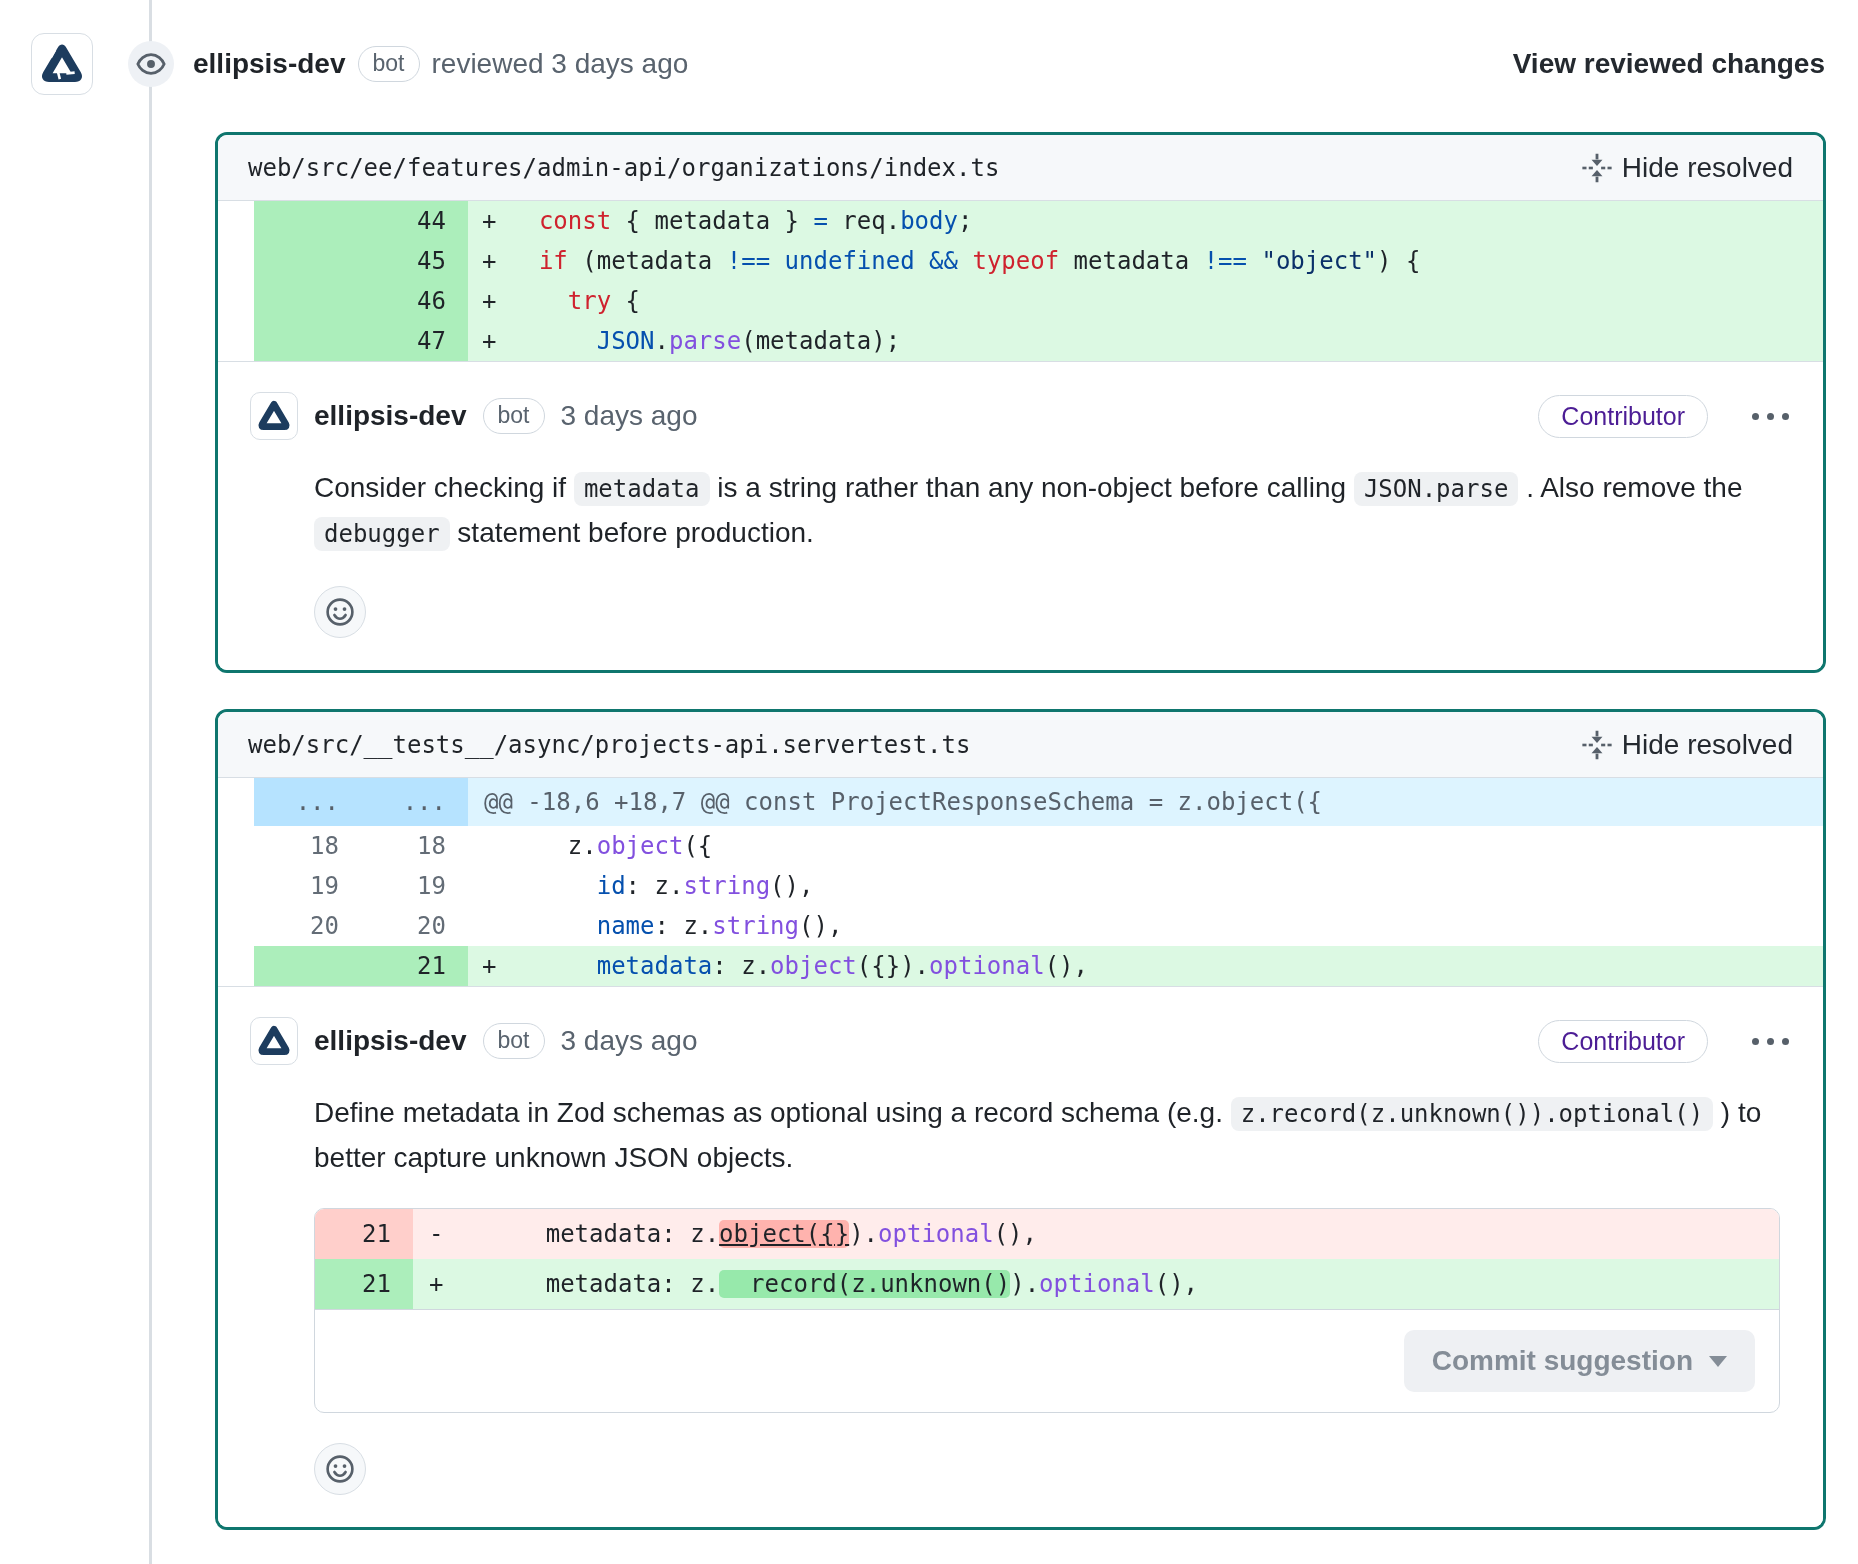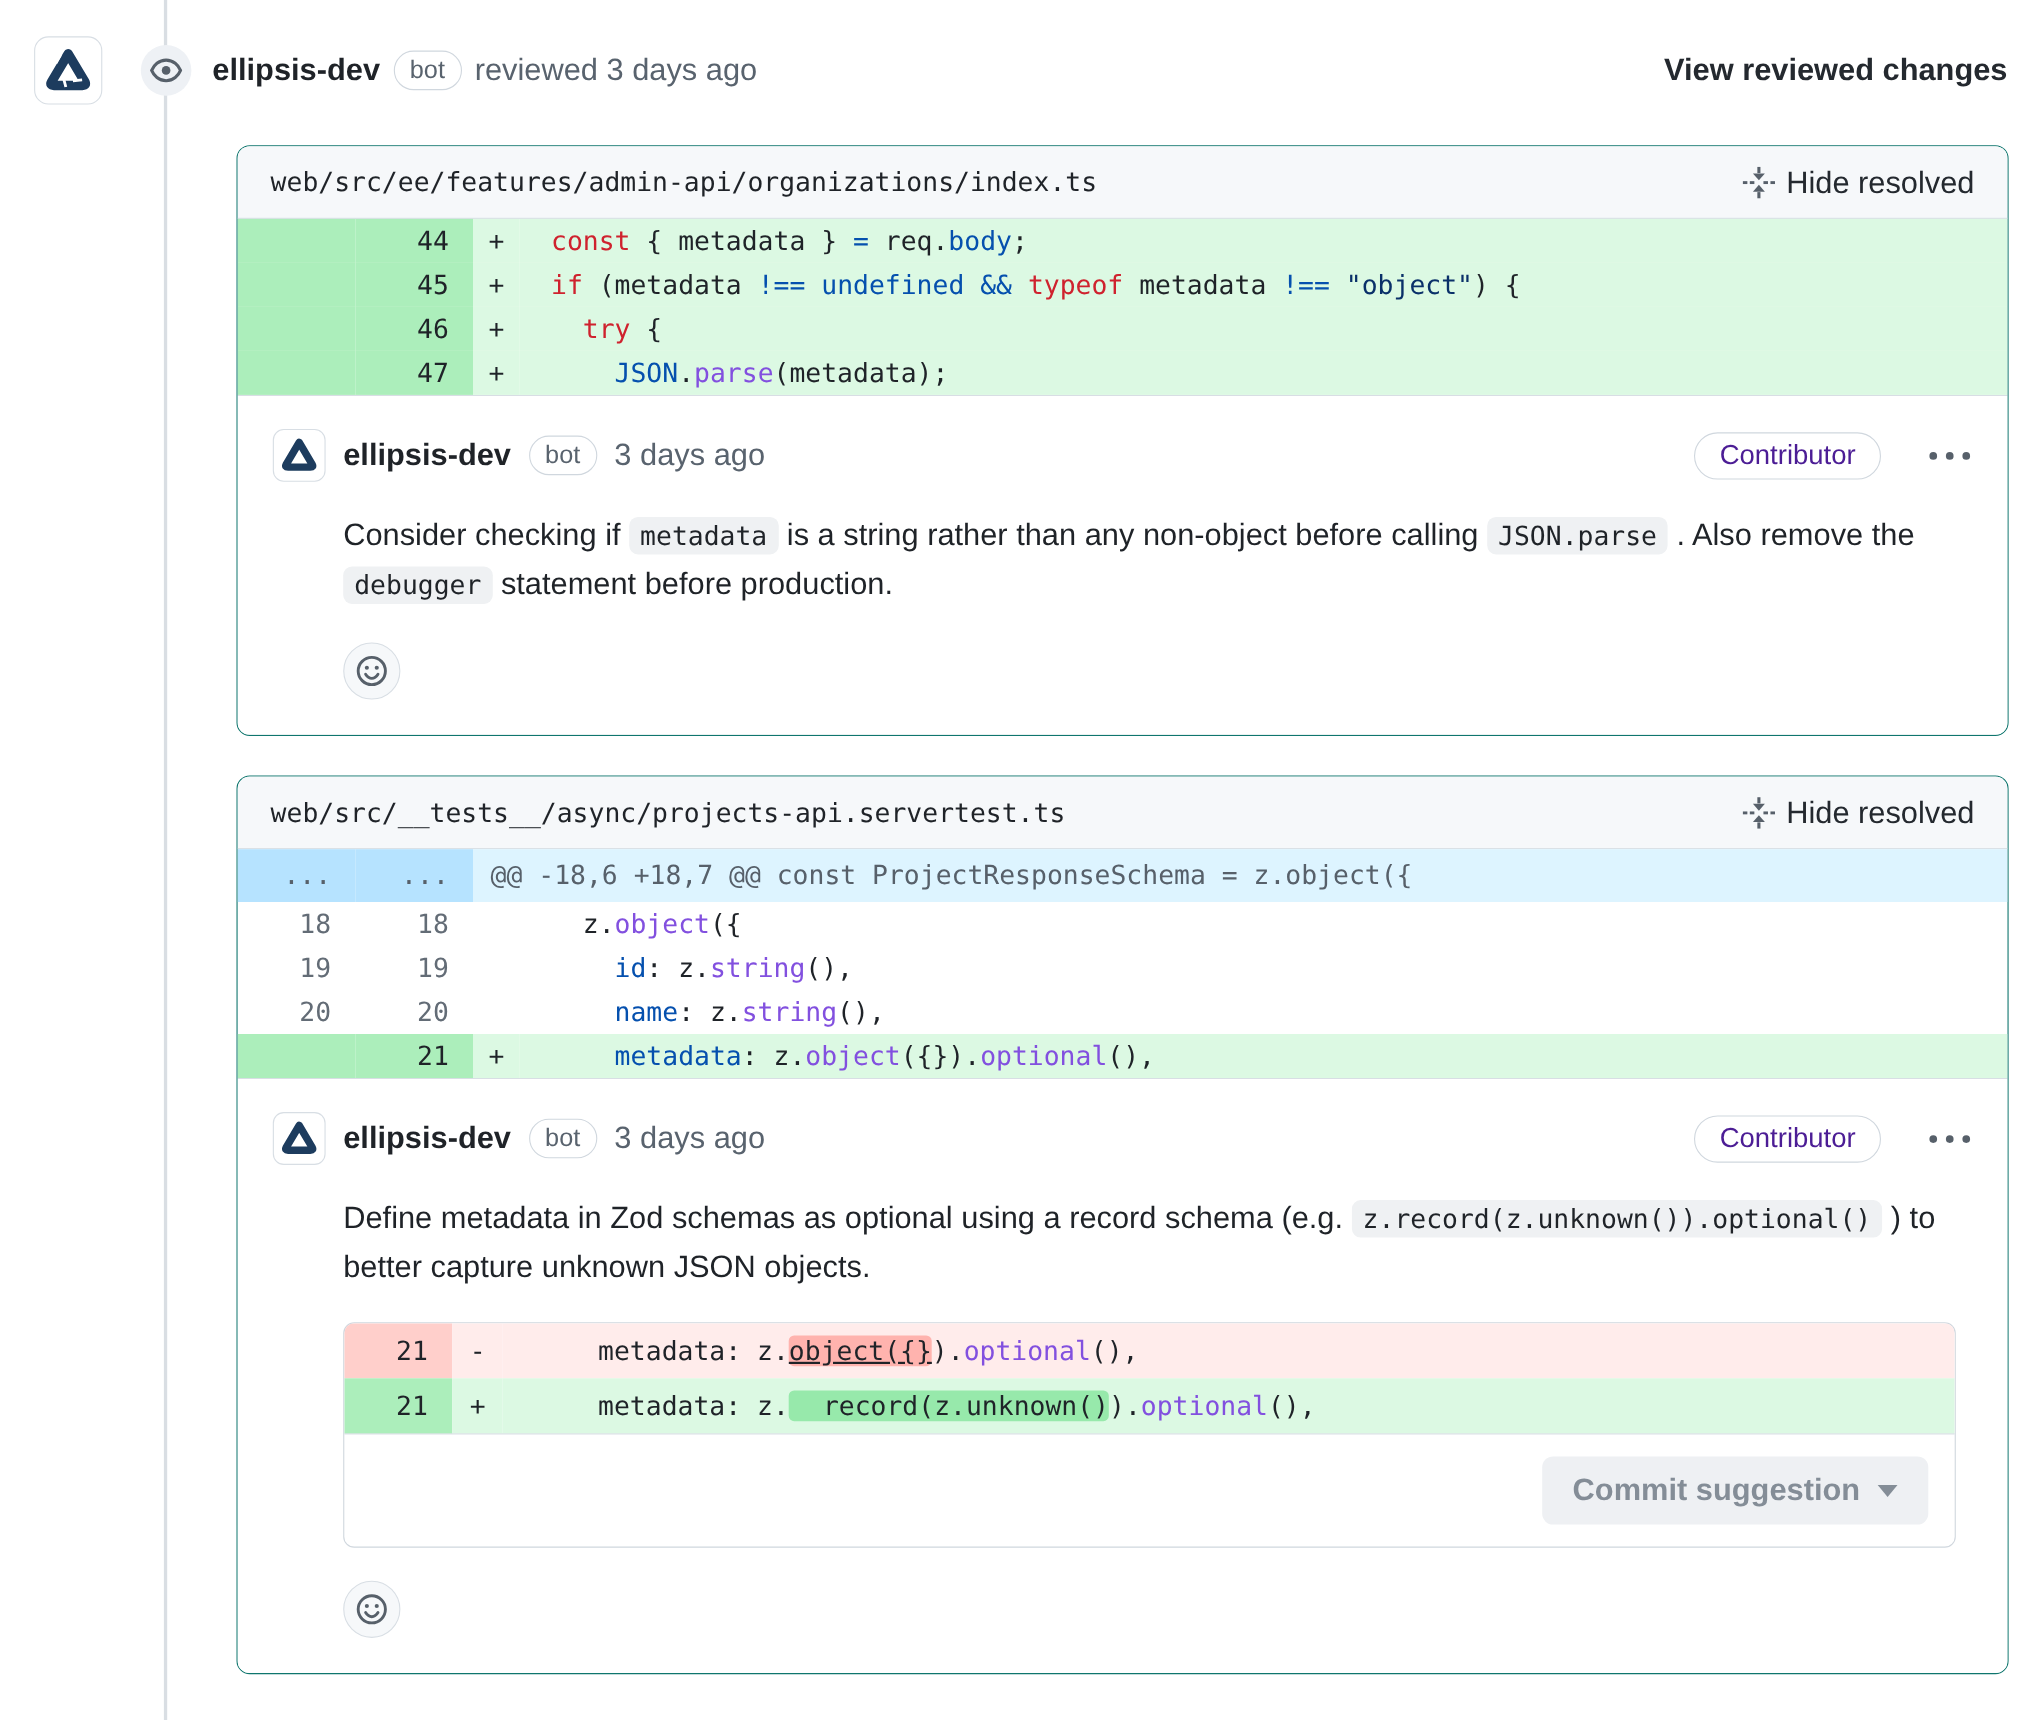--- a/index.html
+++ b/index.html
@@ -32,34 +32,34 @@
     font-size:23px; color:#59636e; border:1px solid #d0d7de; border-radius:999px;
     padding:3px 14px; line-height:1.2; background:#fff;
   }
   .muted { color:#59636e; }
   .view-changes { margin-left:auto; font-weight:600; color:#24292f; cursor:pointer; }
 
   
   .card {
     position:relative; z-index:1;
     margin-left:215px; width:1611px;
-    border:1px solid #0f766e; border-radius:12px; background:#fff; overflow:hidden;
+    border:3px solid #0f766e; border-radius:12px; background:#fff; overflow:hidden;
   }
   .card-1 { margin-top:35px; }
   .card-2 { margin-top:36px; }
   .file-header {
     display:flex; align-items:center; height:66px; padding:0 30px;
     background:#f6f8fa; border-bottom:1px solid #d8dee4;
   }
   .file-path { font-family:"DejaVu Sans Mono", monospace; font-size:24px; color:#1f2328; cursor:pointer; }
   .hide-resolved { margin-left:auto; display:flex; align-items:center; gap:10px; font-size:28px; color:#24292f; cursor:pointer; }
 
   
   .diff-table { border-bottom:1px solid #d8dee4; }
-  .drow { display:flex; align-items:stretch; height:40px; font-family:"DejaVu Sans Mono", monospace; font-size:24px; }
+  .drow { display:flex; align-items:stretch; height:40px; font-family:"DejaVu Sans Mono", monospace; font-size:24px;padding-left:36px; }
   .drow .num { flex:none; width:107px; text-align:right; padding-right:22px; line-height:40px; color:#636c76; }
   .drow .marker { flex:none; width:42px; padding-left:14px; line-height:40px; color:#1f2328; }
   .drow .code { flex:1; white-space:pre; line-height:40px; }
   .drow.add .num { background:#aceebb; color:#1f2328; }
   .drow.add .marker, .drow.add .code { background:#dcf9e3; }
   .drow.hunk { height:48px; }
   .drow.hunk .num { background:#b6e3ff; color:#57606a; line-height:48px; }
   .drow.hunk .code { background:#ddf4ff; color:#57606a; line-height:48px; padding-left:16px; }
 
   .tok-p { color:#1f2328; } .tok-k { color:#cf222e; } .tok-e { color:#8250df; }

